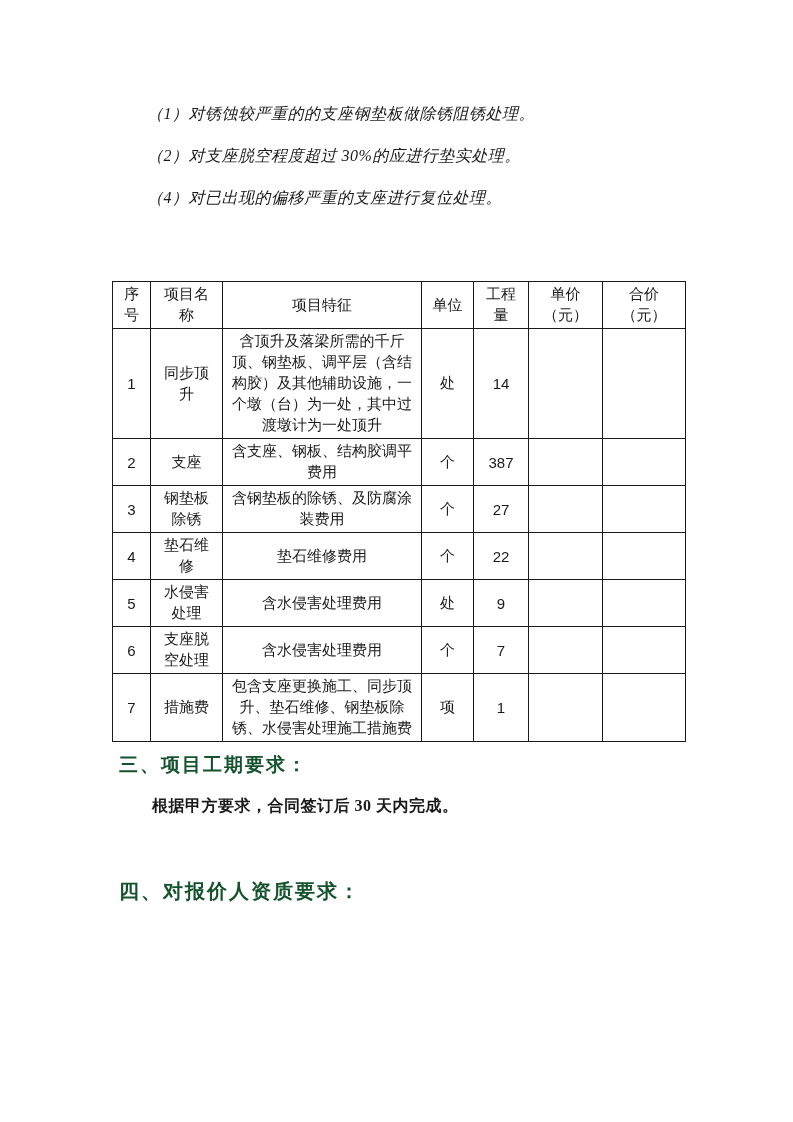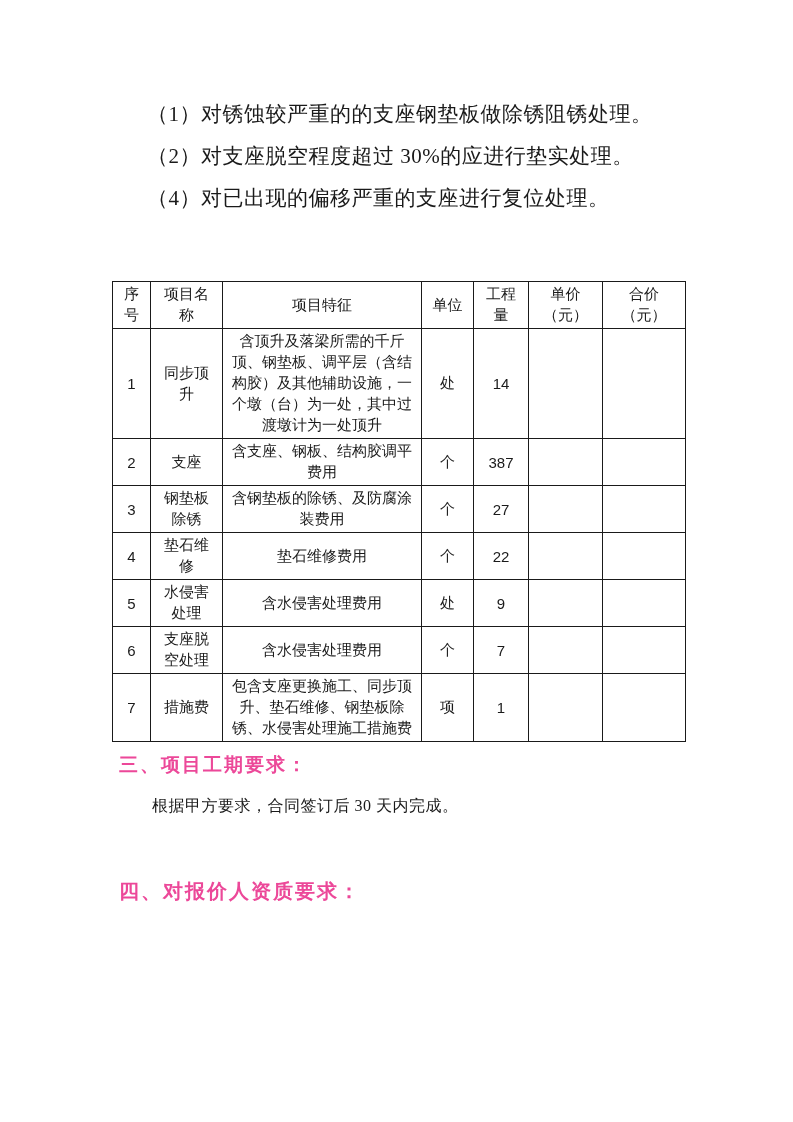--- a/index.html
+++ b/index.html
@@ -11,24 +11,25 @@
     background: #ffffff;
     color: #1a1a1a;
     font-family: "Liberation Serif", "DejaVu Serif", serif;
     overflow: hidden;
   }
 
   
   .items { position: absolute; left: 147px; top: 104px; }
   .items p {
     margin: 0 0 22px 0;
-    font-size: 21px;
+    font-size: 16px;
     line-height: 20px;
     letter-spacing: 0.5px;
     white-space: nowrap;
+    font-style: italic;
   }
 
   
   table.boq {
     position: absolute;
     left: 112px;
     top: 281px;
     width: 573px;
     border-collapse: collapse;
     table-layout: fixed;
@@ -58,36 +59,36 @@
   tr.r5     { height: 42px; }
   tr.r6     { height: 42px; }
   tr.r7     { height: 63px; }
 
   
   .sec-heading {
     position: absolute;
     margin: 0;
     font-family: "Liberation Sans", "DejaVu Sans", sans-serif;
     font-weight: 700;
-    color: #ec4899;
+    color: #14532d;
     letter-spacing: 2px;
     white-space: nowrap;
   }
   #sec3-heading { left: 119px; top: 752px; font-size: 19px; }
   #sec4-heading { left: 119px; top: 878px; font-size: 20px; }
 
   .body-para {
     position: absolute;
     margin: 0;
     font-size: 16px;
     line-height: 20px;
     letter-spacing: 0.5px;
     white-space: nowrap;
   }
-  #sec3-para1 { left: 152px; top: 796px; }
+  #sec3-para1 { left: 152px; top: 796px; font-weight: bold; }
   #sec3-para2 { left: 152px; top: 837px; }
 
   #sec4-para1 {
     position: absolute;
     margin: 0;
     left: 113px;
     top: 914px;
     width: 566px;
     font-size: 16px;
     line-height: 42px;

